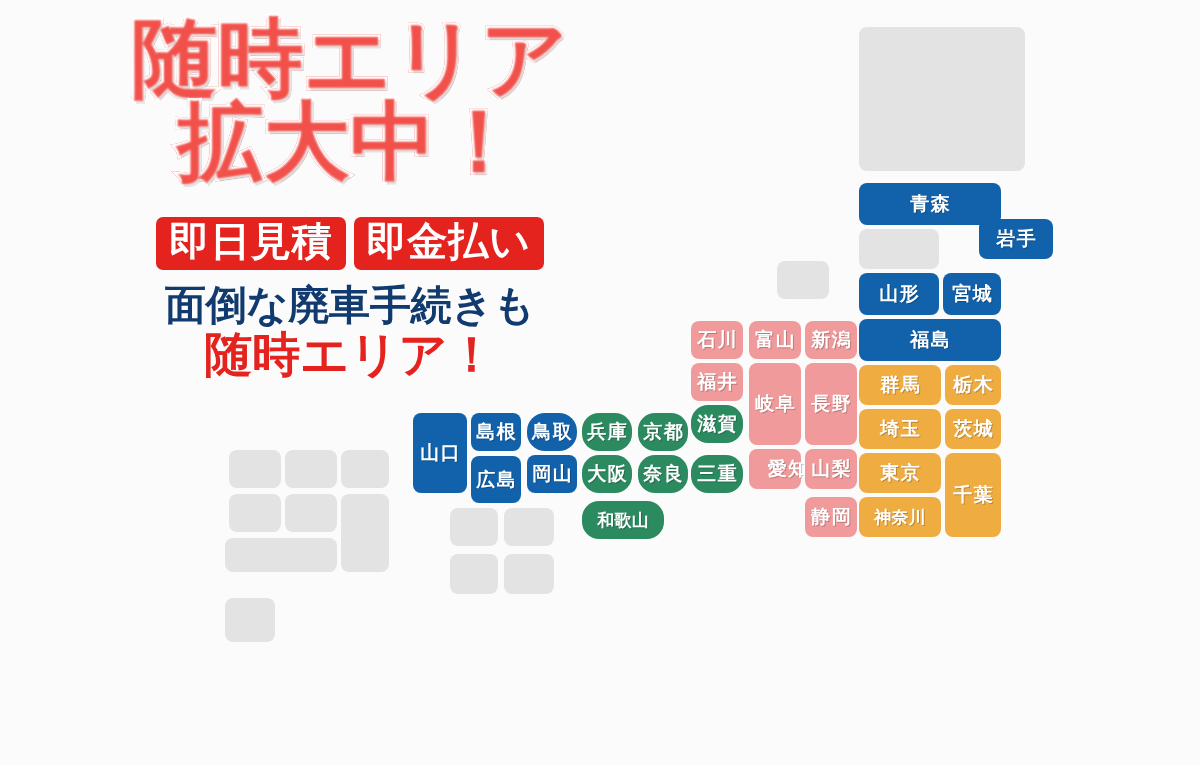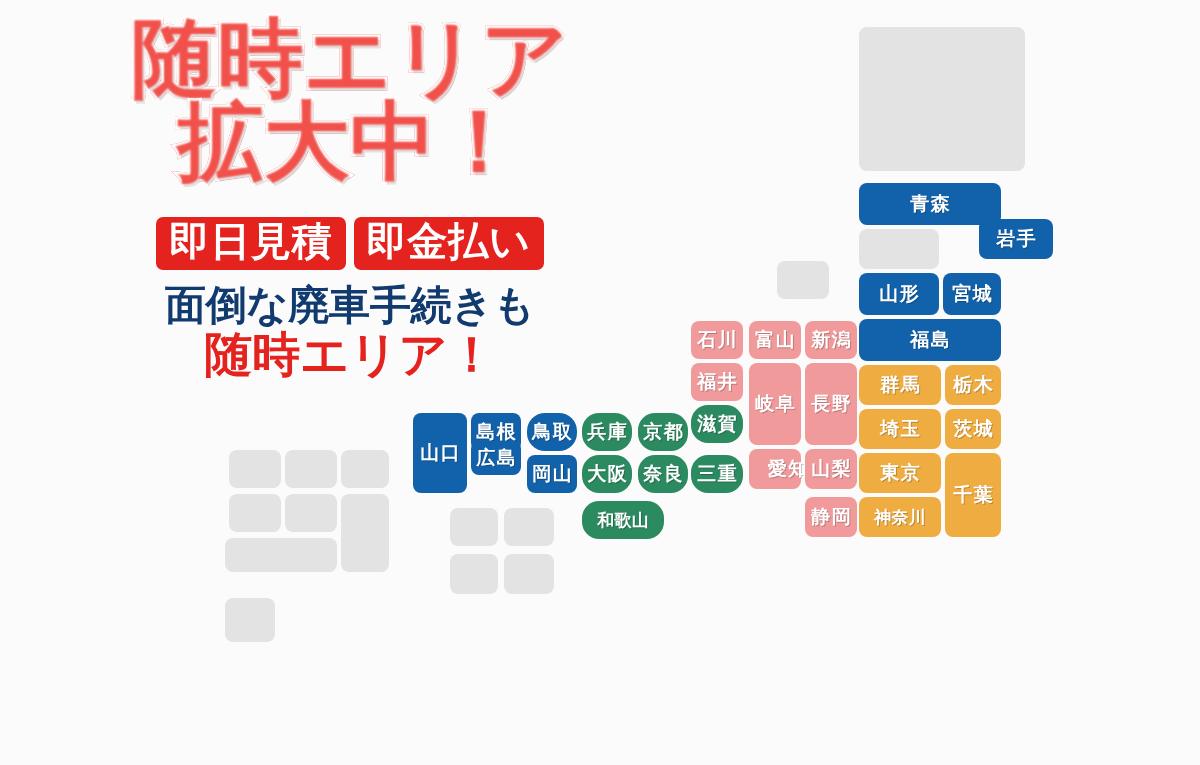--- a/index.html
+++ b/index.html
@@ -177,21 +177,21 @@
     <div class="pref c-green" style="left: 691px; top: 405px; width: 52px; height: 38px;">滋賀</div>
     <div class="pref c-pink" style="left: 749px; top: 449px; width: 52px; height: 40px; padding-left: 25px;">愛知</div>
     <div class="pref c-pink" style="left: 805px; top: 449px; width: 52px; height: 40px;">山梨</div>
     <div class="pref c-green" style="left: 691px; top: 455px; width: 52px; height: 38px;">三重</div>
     <div class="pref c-pink" style="left: 805px; top: 497px; width: 52px; height: 40px;">静岡</div>
     <div class="pref c-blue" style="left: 413px; top: 413px; width: 54px; height: 80px;">山口</div>
     <div class="pref c-blue" style="left: 471px; top: 413px; width: 50px; height: 38px;">島根</div>
     <div class="pref c-blue" style="left: 527px; top: 413px; width: 50px; height: 38px; border-radius: 18px;">鳥取</div>
     <div class="pref c-green" style="left: 582px; top: 413px; width: 50px; height: 38px;">兵庫</div>
     <div class="pref c-green" style="left: 638px; top: 413px; width: 50px; height: 38px;">京都</div>
-    <div class="pref c-blue" style="left: 471px; top: 441px; width: 50px; height: 34px;">広島</div>
+    <div class="pref c-blue" style="left: 471px; top: 456px; width: 50px; height: 47px;">広島</div>
     <div class="pref c-blue" style="left: 527px; top: 455px; width: 50px; height: 38px;">岡山</div>
     <div class="pref c-green" style="left: 582px; top: 455px; width: 50px; height: 38px;">大阪</div>
     <div class="pref c-green" style="left: 638px; top: 455px; width: 50px; height: 38px;">奈良</div>
     <div class="pref c-green narrow small" style="left: 582px; top: 501px; width: 82px; height: 38px;">和歌山</div>
     <div class="pref c-gray" style="left: 450px; top: 508px; width: 48px; height: 38px;"></div>
     <div class="pref c-gray" style="left: 504px; top: 508px; width: 50px; height: 38px;"></div>
     <div class="pref c-gray" style="left: 450px; top: 554px; width: 48px; height: 40px;"></div>
     <div class="pref c-gray" style="left: 504px; top: 554px; width: 50px; height: 40px;"></div>
     <div class="pref c-gray" style="left: 229px; top: 450px; width: 52px; height: 38px;"></div>
     <div class="pref c-gray" style="left: 285px; top: 450px; width: 52px; height: 38px;"></div>

